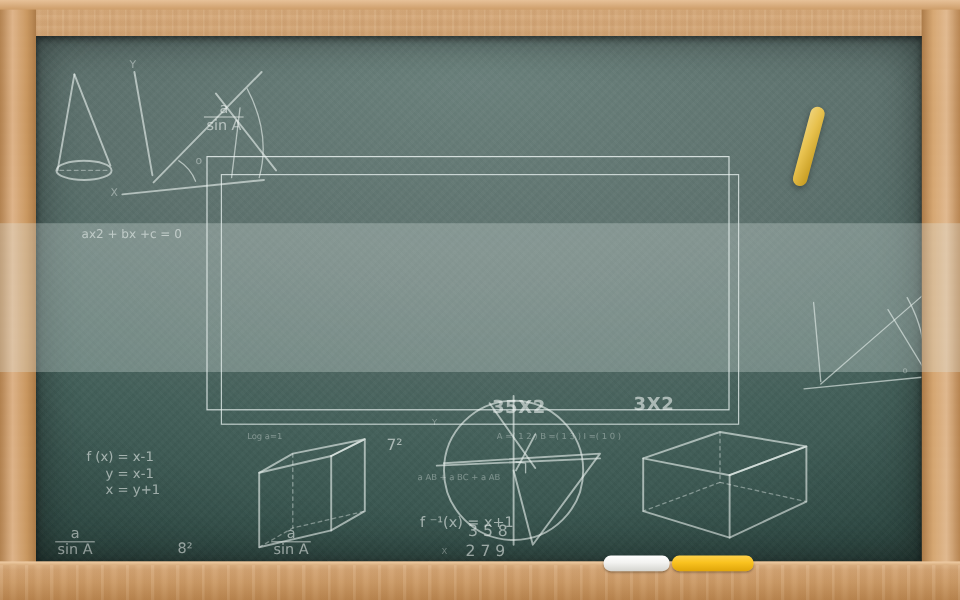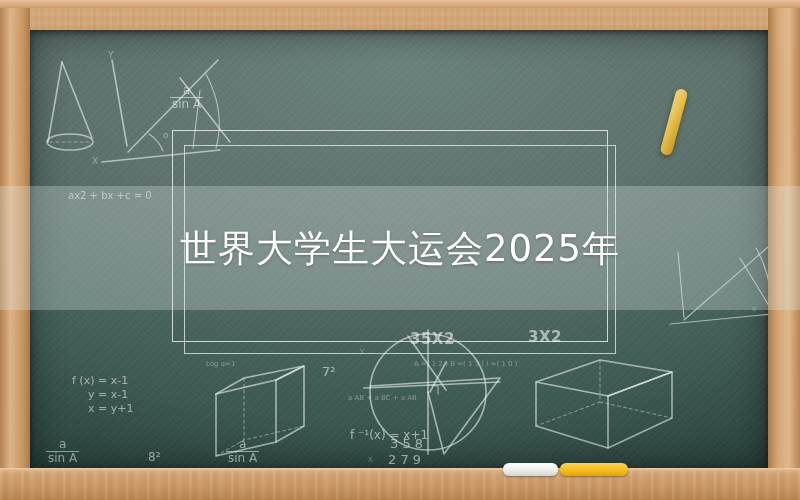--- a/index.html
+++ b/index.html
@@ -290,21 +290,20 @@
     </div>
 
     <div class="board-vign"></div>
   </div>
 
   <div class="deco outer"></div>
   <div class="deco inner"></div>
 
   <div class="band"></div>
 
-  <div class="title">世界大学生大运会2025年</div>
 
   <div class="chalk-tilt"></div>
 
   <div class="ledge">
     <div class="ledge-grain"></div>
   </div>
   <div class="ledge-lip"></div>
   <div class="chalk-stick chalk-white"></div>
   <div class="chalk-stick chalk-yellow"></div>
 

